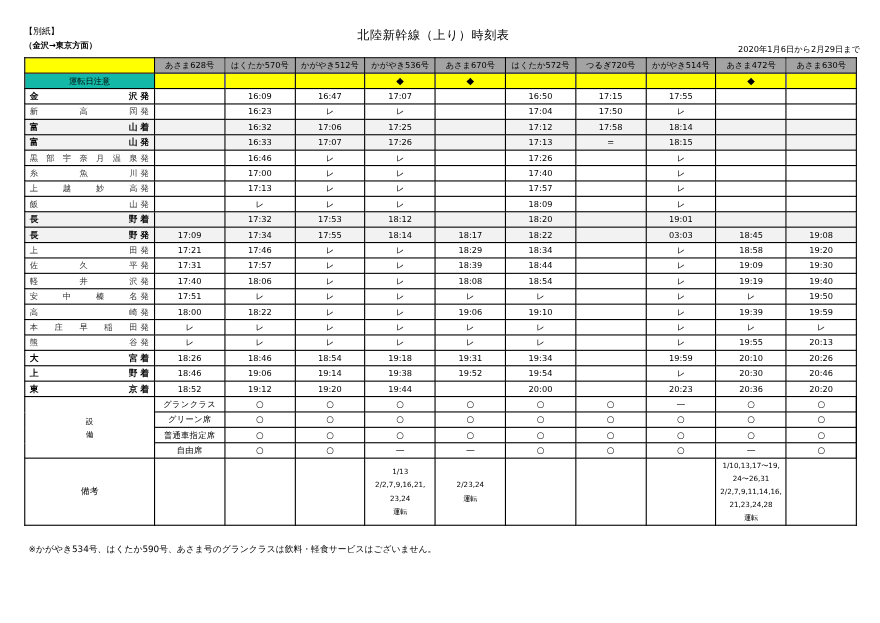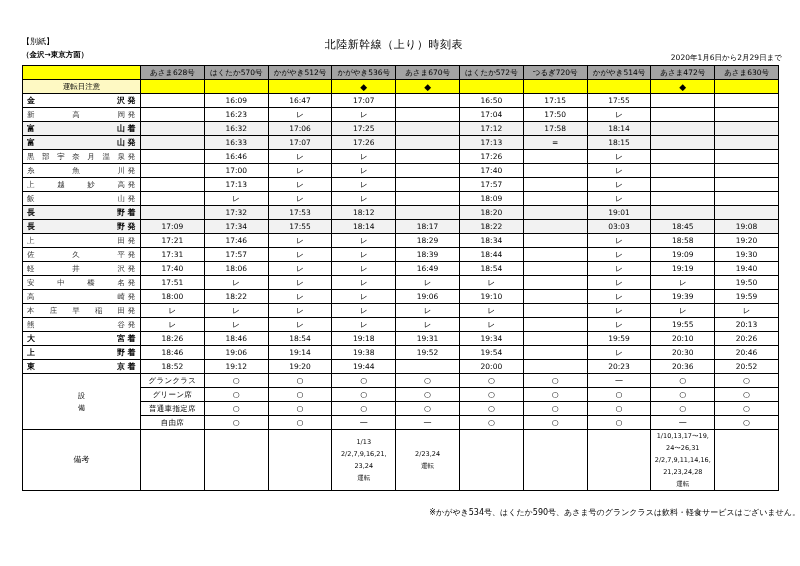--- a/index.html
+++ b/index.html
@@ -19,21 +19,20 @@
     width: 800px;
     height: 566px;
     box-sizing: border-box;
     padding: 0;
   }
 
   
   .hdr {
     position: relative;
     height: 52px;
-    margin-top: 13px;
   }
   .hdr-left {
     position: absolute;
     left: 22px;
     top: 22px;
     font-size: 8px;
     line-height: 13px;
   }
   .hdr-left .l2 { font-size: 7.5px; font-weight: bold; }
   .hdr-title {
@@ -70,21 +69,21 @@
     line-height: 12px;
     overflow: hidden;
     white-space: nowrap;
   }
   
   col.c-stn  { width: 118px; }
   col.c-trn  { width: 63.8px; }
 
   
   .yel {
-    background: #fef9c3;
+    background: #14b8a6;
     font-weight: bold;
     font-size: 7.5px;
     height: 14px;
   }
   .yel-blank { background: #ffff00; }
   .trn-name { background: #a3a3a3; font-weight: bold; font-size: 7.5px; }
 
   
   .caution-row td { height: 14px; }
   .diamond {
@@ -155,21 +154,20 @@
     font-weight: bold;
     font-size: 8px;
     text-align: center;
   }
 
   
   .notes {
     margin: 14px 0 0 26px;
     font-size: 8px;
     line-height: 15px;
-    text-align: right;
   }
   .notes div { white-space: nowrap; }
 </style>
 </head>
 <body>
 
 <div class="page">
 
   <div class="hdr">
     <div class="hdr-left">
@@ -493,21 +491,21 @@
                 <span>井</span>
                 <span>沢</span>
               </div>
               <div class="stn-ad">発</div>
             </div>
           </td>
           <td>17:40</td>
           <td>18:06</td>
           <td>レ</td>
           <td>レ</td>
-          <td>16:49</td>
+          <td>18:08</td>
           <td>18:54</td>
           <td></td>
           <td>レ</td>
           <td>19:19</td>
           <td>19:40</td>
         </tr>
         <tr class="dashrow">
           <td class="stn minor">
             <div class="stn-inner">
               <div class="stn-name">
@@ -650,21 +648,21 @@
           </td>
           <td>18:52</td>
           <td>19:12</td>
           <td>19:20</td>
           <td>19:44</td>
           <td></td>
           <td>20:00</td>
           <td></td>
           <td>20:23</td>
           <td>20:36</td>
-          <td>20:52</td>
+          <td>20:20</td>
         </tr>
       </tbody>
     <tbody id="fac-rows">
         <tr class="fac-row thick-top">
           <td class="fac-side" rowspan="4">
             <div>設</div>
             <div>備</div>
           </td>
           <td class="fac-label">グランクラス</td>
           <td class="circle">○</td>

